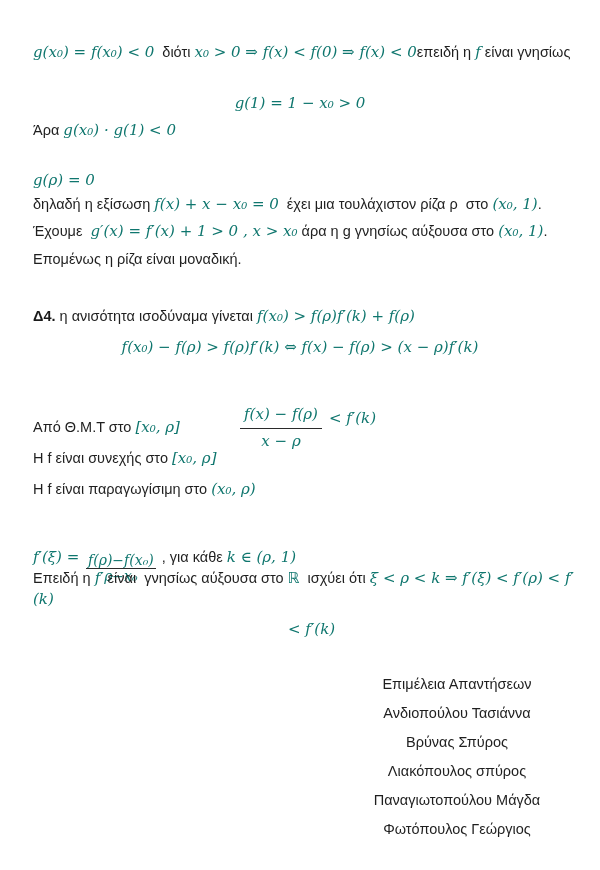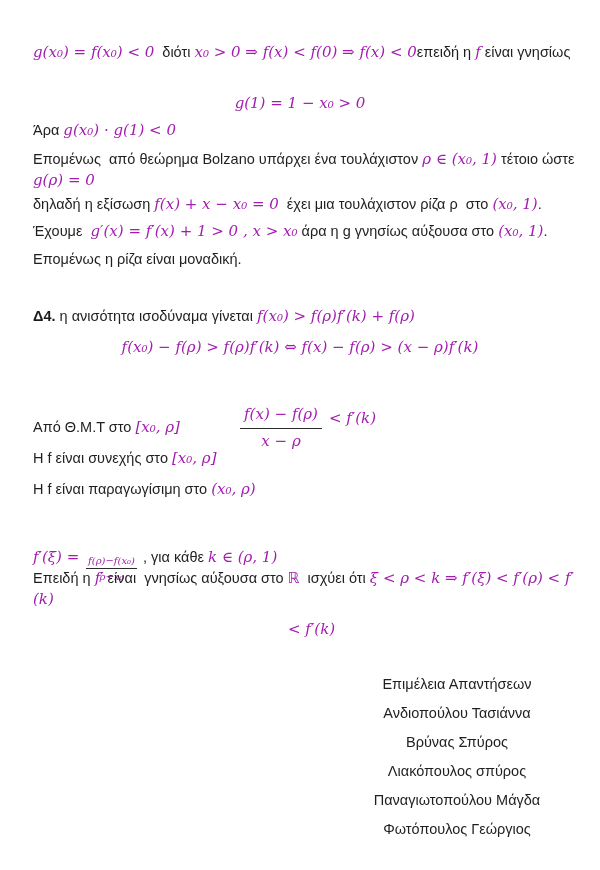--- a/index.html
+++ b/index.html
@@ -25,41 +25,41 @@
     text-align:center;
     line-height:21px;
     white-space:pre-wrap;
   }
   .txt{font-family:"Liberation Sans",sans-serif;color:#1f1f1f;}
   .btxt{font-family:"Liberation Sans",sans-serif;font-weight:bold;color:#1a1a1a;}
   .math{
     font-family:"DejaVu Serif","DejaVu Sans",serif;
     font-style:italic;
     font-size:15px;
-    color:#a21caf;
+    color:#0f766e;
   }
   .eq{font-size:15px;}
   .frac{
     display:inline-block;
     vertical-align:middle;
     text-align:center;
   }
   .frac .num{
     display:block;
     border-bottom:1.4px solid #2a2a2a;
     padding:0 4px 3px 4px;
     margin-top:20px;
   }
   .frac .den{
     display:block;
     padding-top:2px;
   }
   .frac.display{font-size:15.5px;}
   .frac.small{
-    font-size:10px;
+    font-size:14px;
     line-height:13px;
     margin:0 2px;
   }
   .frac.small .num{padding:0 2px 1px 2px;border-bottom:1px solid #2a2a2a;}
   .frac.small .den{padding-top:1px;}
   .rhs{
     display:inline-block;
     vertical-align:middle;
     margin-left:7px;
   }
@@ -100,21 +100,20 @@
 <body>
 
 <div class="page">
 
   <div class="para y-p1a"><span class="math">g(x₀) = f(x₀) &lt; 0</span><span class="txt">  διότι </span><span class="math">x₀ &gt; 0 ⇒ f(x) &lt; f(0) ⇒ f(x) &lt; 0</span><span class="txt">επειδή η </span><span class="math">f</span><span class="txt"> είναι γνησίως</span></div>
 
   <div class="center eq y-eq1"><span class="math">g(1) = 1 − x₀ &gt; 0</span></div>
 
   <div class="para y-p2"><span class="txt">Άρα </span><span class="math">g(x₀) · g(1) &lt; 0</span></div>
 
-  <div class="para y-p3a"><span class="txt">Επομένως  από θεώρημα Bolzano υπάρχει ένα τουλάχιστον </span><span class="math">ρ ∈ (x₀, 1)</span><span class="txt"> τέτοιο ώστε</span></div>
   <div class="para y-p3b"><span class="math">g(ρ) = 0</span></div>
 
   <div class="para y-p4"><span class="txt">δηλαδή η εξίσωση </span><span class="math">f(x) + x − x₀ = 0</span><span class="txt">  έχει μια τουλάχιστον ρίζα ρ  στο </span><span class="math">(x₀, 1)</span><span class="txt">.</span></div>
   <div class="para y-p5"><span class="txt">Έχουμε  </span><span class="math">g′(x) = f′(x) + 1 &gt; 0 , x &gt; x₀</span><span class="txt"> άρα η g γνησίως αύξουσα στο </span><span class="math">(x₀, 1)</span><span class="txt">.</span></div>
   <div class="para y-p6"><span class="txt">Επομένως η ρίζα είναι μοναδική.</span></div>
 
   <div class="para y-d4"><span class="btxt">Δ4.</span><span class="txt"> η ανισότητα ισοδύναμα γίνεται </span><span class="math">f(x₀) &gt; f(ρ)f′(k) + f(ρ)</span></div>
 
   <div class="center eq y-eq2"><span class="math">f(x₀) − f(ρ) &gt; f(ρ)f′(k) ⇔ f(x) − f(ρ) &gt; (x − ρ)f′(k)</span></div>
 

